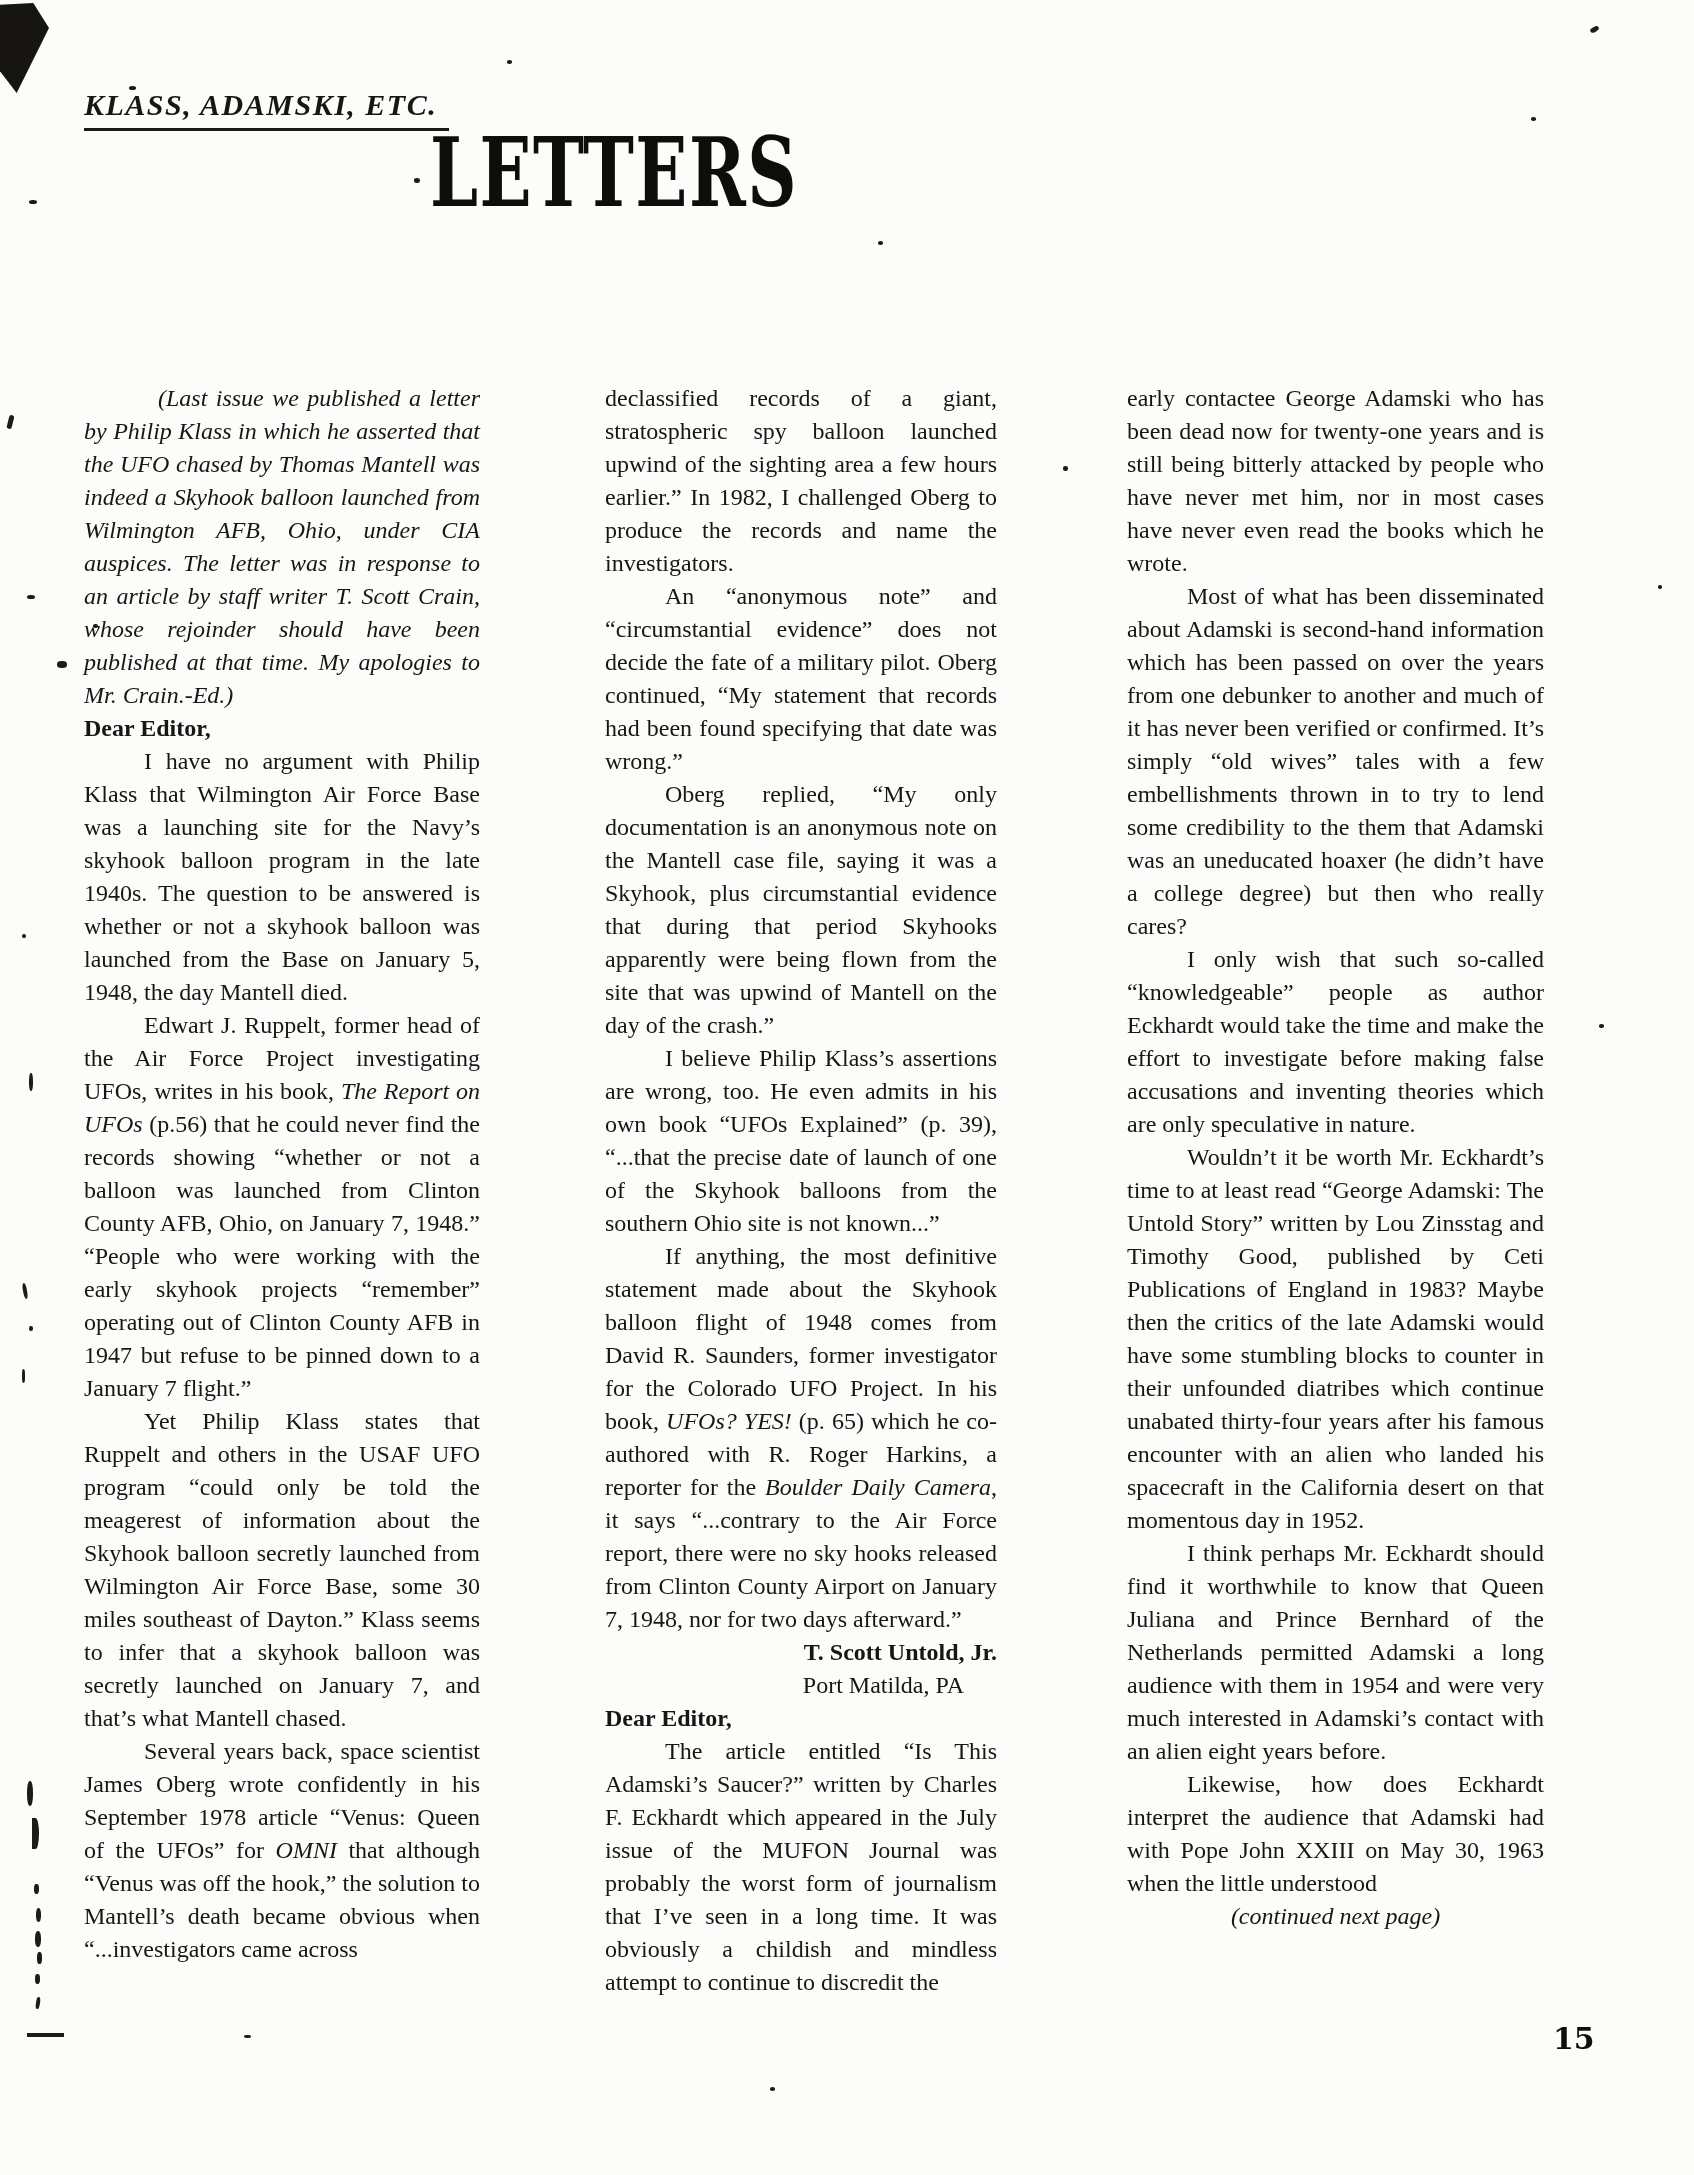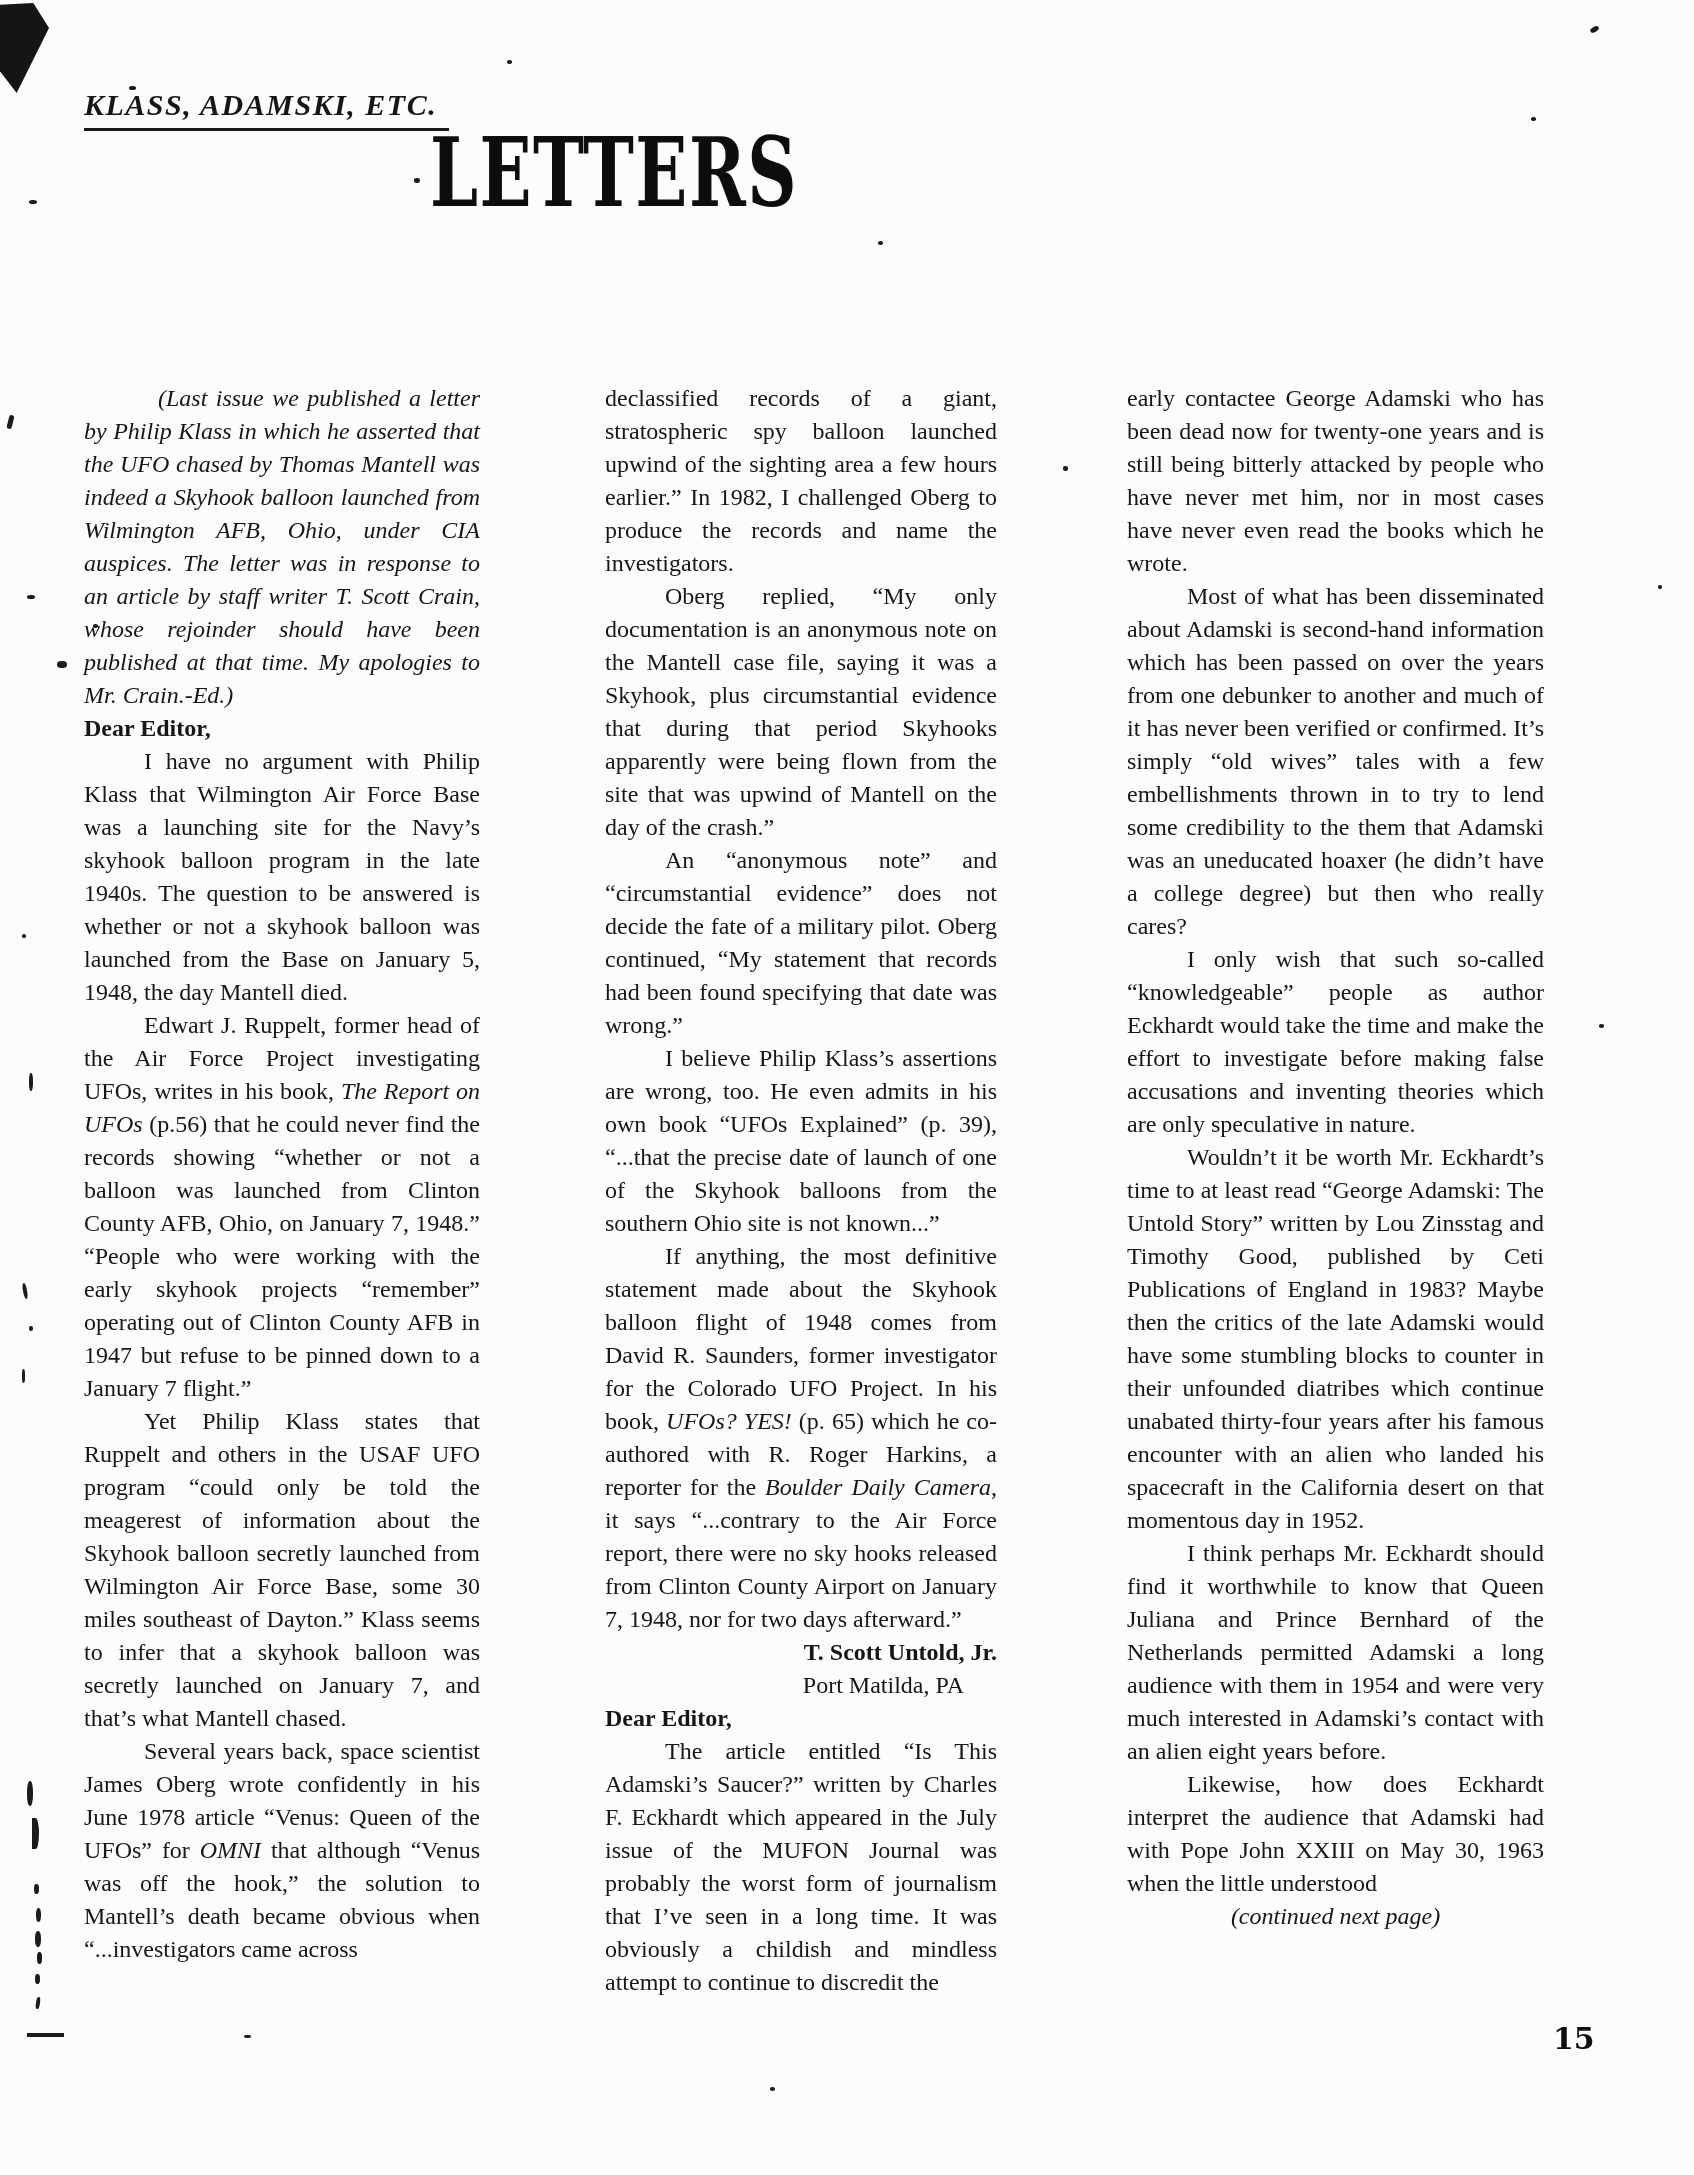--- a/index.html
+++ b/index.html
@@ -117,26 +117,26 @@
 
 <div class="page-header">KLASS, ADAMSKI, ETC.</div>
 <div class="page-title">LETTERS</div>
 
 <div class="col" id="col-1">
     <p class="intro indent"><span>(Last issue we published a letter by Philip Klass in which he asserted that the UFO chased by Thomas Mantell was indeed a Skyhook balloon launched from Wilmington AFB, Ohio, under CIA auspices. The letter was in response to an article by staff writer T. Scott Crain, whose rejoinder should have been published at that time. My apologies to Mr. Crain.-Ed.)</span></p>
     <p class="salutation"><span>Dear Editor,</span></p>
     <p class="indent"><span>I have no argument with Philip Klass that Wilmington Air Force Base was a launching site for the Navy’s skyhook balloon program in the late 1940s. The question to be answered is whether or not a skyhook balloon was launched from the Base on January 5, 1948, the day Mantell died.</span></p>
     <p class="indent"><span>Edwart J. Ruppelt, former head of the Air Force Project investigating UFOs, writes in his book, </span><span class="i">The Report on UFOs</span><span> (p.56) that he could never find the records showing “whether or not a balloon was launched from Clinton County AFB, Ohio, on January 7, 1948.” “People who were working with the early skyhook projects “remember” operating out of Clinton County AFB in 1947 but refuse to be pinned down to a January 7 flight.”</span></p>
     <p class="indent"><span>Yet Philip Klass states that Ruppelt and others in the USAF UFO program “could only be told the meagerest of information about the Skyhook balloon secretly launched from Wilmington Air Force Base, some 30 miles southeast of Dayton.” Klass seems to infer that a skyhook balloon was secretly launched on January 7, and that’s what Mantell chased.</span></p>
-    <p class="indent"><span>Several years back, space scientist James Oberg wrote confidently in his June 1978 article “Venus: Queen of the UFOs” for </span><span class="i">OMNI</span><span> that although “Venus was off the hook,” the solution to Mantell’s death became obvious when “...investigators came across</span></p>
+    <p class="indent"><span>Several years back, space scientist James Oberg wrote confidently in his September 1978 article “Venus: Queen of the UFOs” for </span><span class="i">OMNI</span><span> that although “Venus was off the hook,” the solution to Mantell’s death became obvious when “...investigators came across</span></p>
   </div>
 <div class="col" id="col-2">
     <p class=""><span>declassified records of a giant, stratospheric spy balloon launched upwind of the sighting area a few hours earlier.” In 1982, I challenged Oberg to produce the records and name the investigators.</span></p>
+    <p class="indent"><span>An “anonymous note” and “circumstantial evidence” does not decide the fate of a military pilot. Oberg continued, “My statement that records had been found specifying that date was wrong.”</span></p>
     <p class="indent"><span>Oberg replied, “My only documentation is an anonymous note on the Mantell case file, saying it was a Skyhook, plus circumstantial evidence that during that period Skyhooks apparently were being flown from the site that was upwind of Mantell on the day of the crash.”</span></p>
-    <p class="indent"><span>An “anonymous note” and “circumstantial evidence” does not decide the fate of a military pilot. Oberg continued, “My statement that records had been found specifying that date was wrong.”</span></p>
     <p class="indent"><span>I believe Philip Klass’s assertions are wrong, too. He even admits in his own book “UFOs Explained” (p. 39), “...that the precise date of launch of one of the Skyhook balloons from the southern Ohio site is not known...”</span></p>
     <p class="indent"><span>If anything, the most definitive statement made about the Skyhook balloon flight of 1948 comes from David R. Saunders, former investigator for the Colorado UFO Project. In his book, </span><span class="i">UFOs? YES!</span><span> (p. 65) which he co-authored with R. Roger Harkins, a reporter for the </span><span class="i">Boulder Daily Camera</span><span>, it says “...contrary to the Air Force report, there were no sky hooks released from Clinton County Airport on January 7, 1948, nor for two days afterward.”</span></p>
     <p class="signature"><span>T. Scott Untold, Jr.</span></p>
     <p class="signature-location"><span>Port Matilda, PA</span></p>
     <p class="salutation gap"><span>Dear Editor,</span></p>
     <p class="indent"><span>The article entitled “Is This Adamski’s Saucer?” written by Charles F. Eckhardt which appeared in the July issue of the MUFON Journal was probably the worst form of journalism that I’ve seen in a long time. It was obviously a childish and mindless attempt to continue to discredit the</span></p>
   </div>
 <div class="col" id="col-3">
     <p class=""><span>early contactee George Adamski who has been dead now for twenty-one years and is still being bitterly attacked by people who have never met him, nor in most cases have never even read the books which he wrote.</span></p>
     <p class="indent"><span>Most of what has been disseminated about Adamski is second-hand information which has been passed on over the years from one debunker to another and much of it has never been verified or confirmed. It’s simply “old wives” tales with a few embellishments thrown in to try to lend some credibility to the them that Adamski was an uneducated hoaxer (he didn’t have a college degree) but then who really cares?</span></p>

